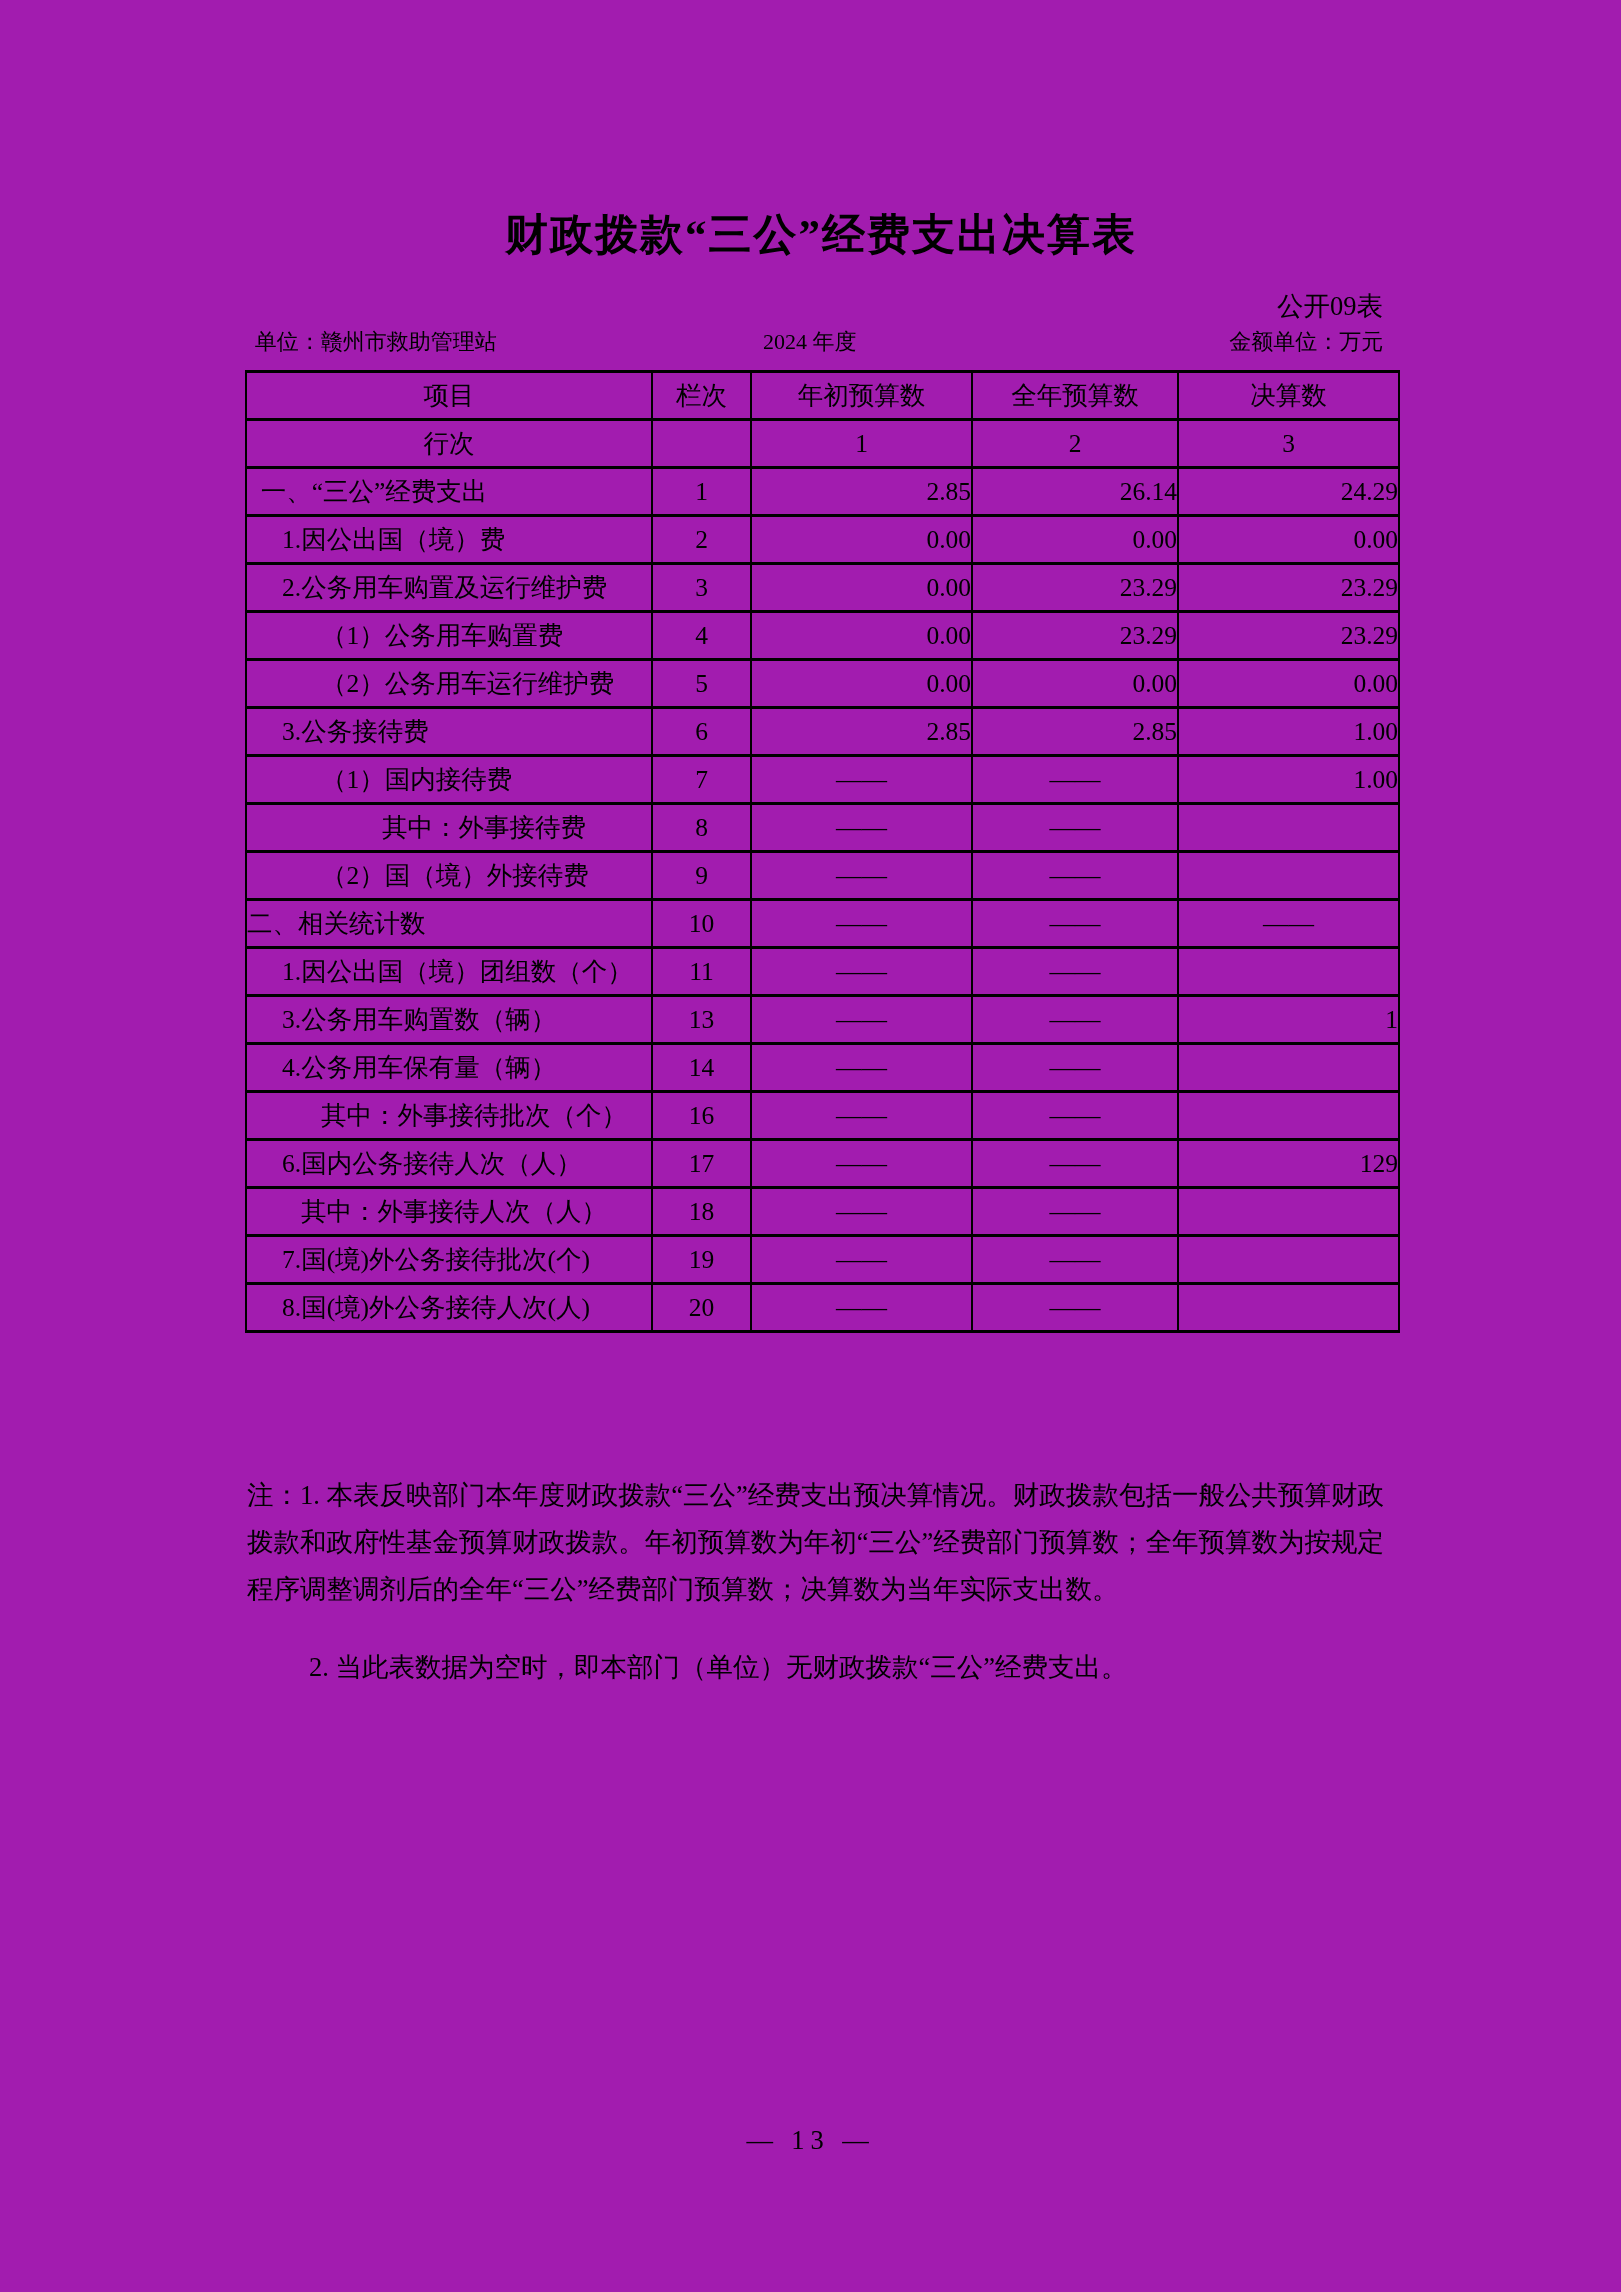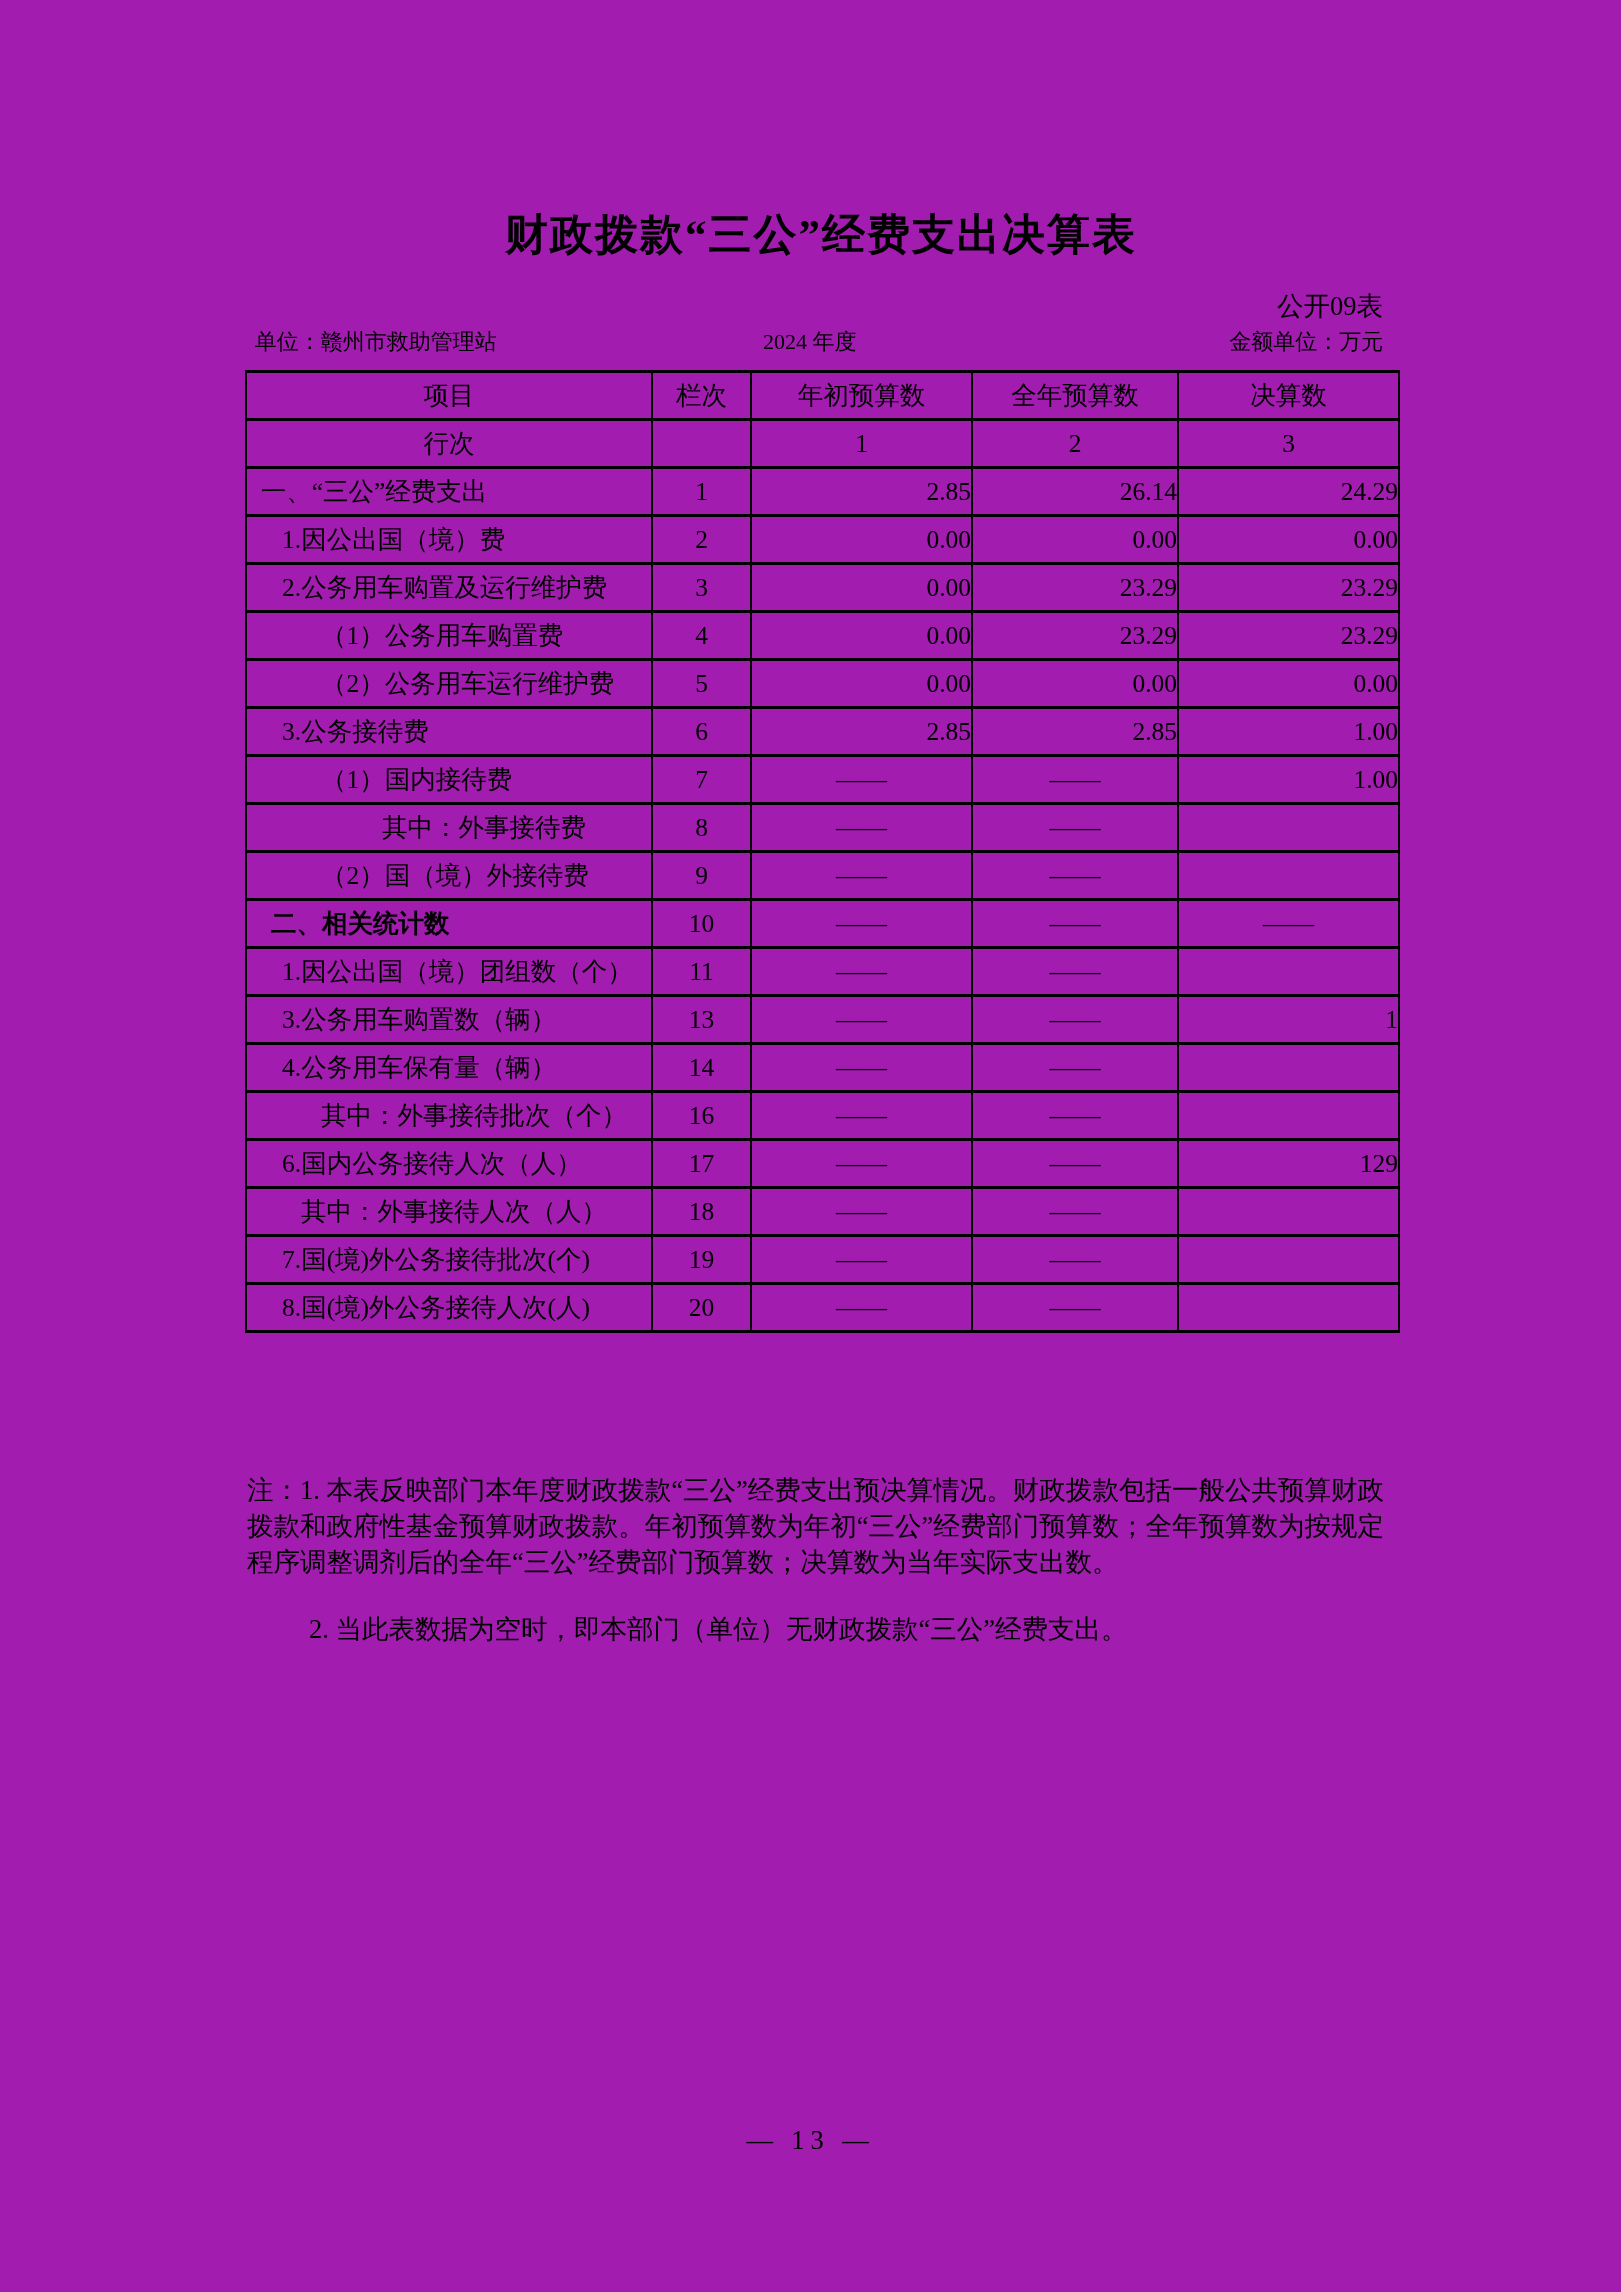--- a/index.html
+++ b/index.html
@@ -70,21 +70,21 @@
   td.item-cell { text-align: left; }
   td.ctr { text-align: center; }
   td.num { text-align: right; padding-right: 11.8px; }
 
   .notes {
     position: absolute;
     top: 1472px;
     left: 247px;
     width: 1137px;
     font-size: 26.5px;
-    line-height: 36px;
+    line-height: 47px;
     text-align: justify;
   }
   .notes p { margin: 0; }
   .note-2 { margin-top: 31px !important; text-indent: 62px; }
 
   .page-num {
     position: absolute;
     top: 2125px;
     left: 0;
     width: 100%;
@@ -192,21 +192,21 @@
             <td class=""></td>
           </tr>
           <tr>
             <td class="item-cell" style="padding-left: 74px;">（2）国（境）外接待费</td>
             <td class="ctr">9</td>
             <td class="ctr">——</td>
             <td class="ctr">——</td>
             <td class=""></td>
           </tr>
           <tr>
-            <td class="item-cell" style="padding-left: 24px; font-weight: bold;">二、相关统计数</td>
+            <td class="item-cell" style="padding-left: 0;">二、相关统计数</td>
             <td class="ctr">10</td>
             <td class="ctr">——</td>
             <td class="ctr">——</td>
             <td class="ctr">——</td>
           </tr>
           <tr>
             <td class="item-cell" style="padding-left: 35px;">1.因公出国（境）团组数（个）</td>
             <td class="ctr">11</td>
             <td class="ctr">——</td>
             <td class="ctr">——</td>

